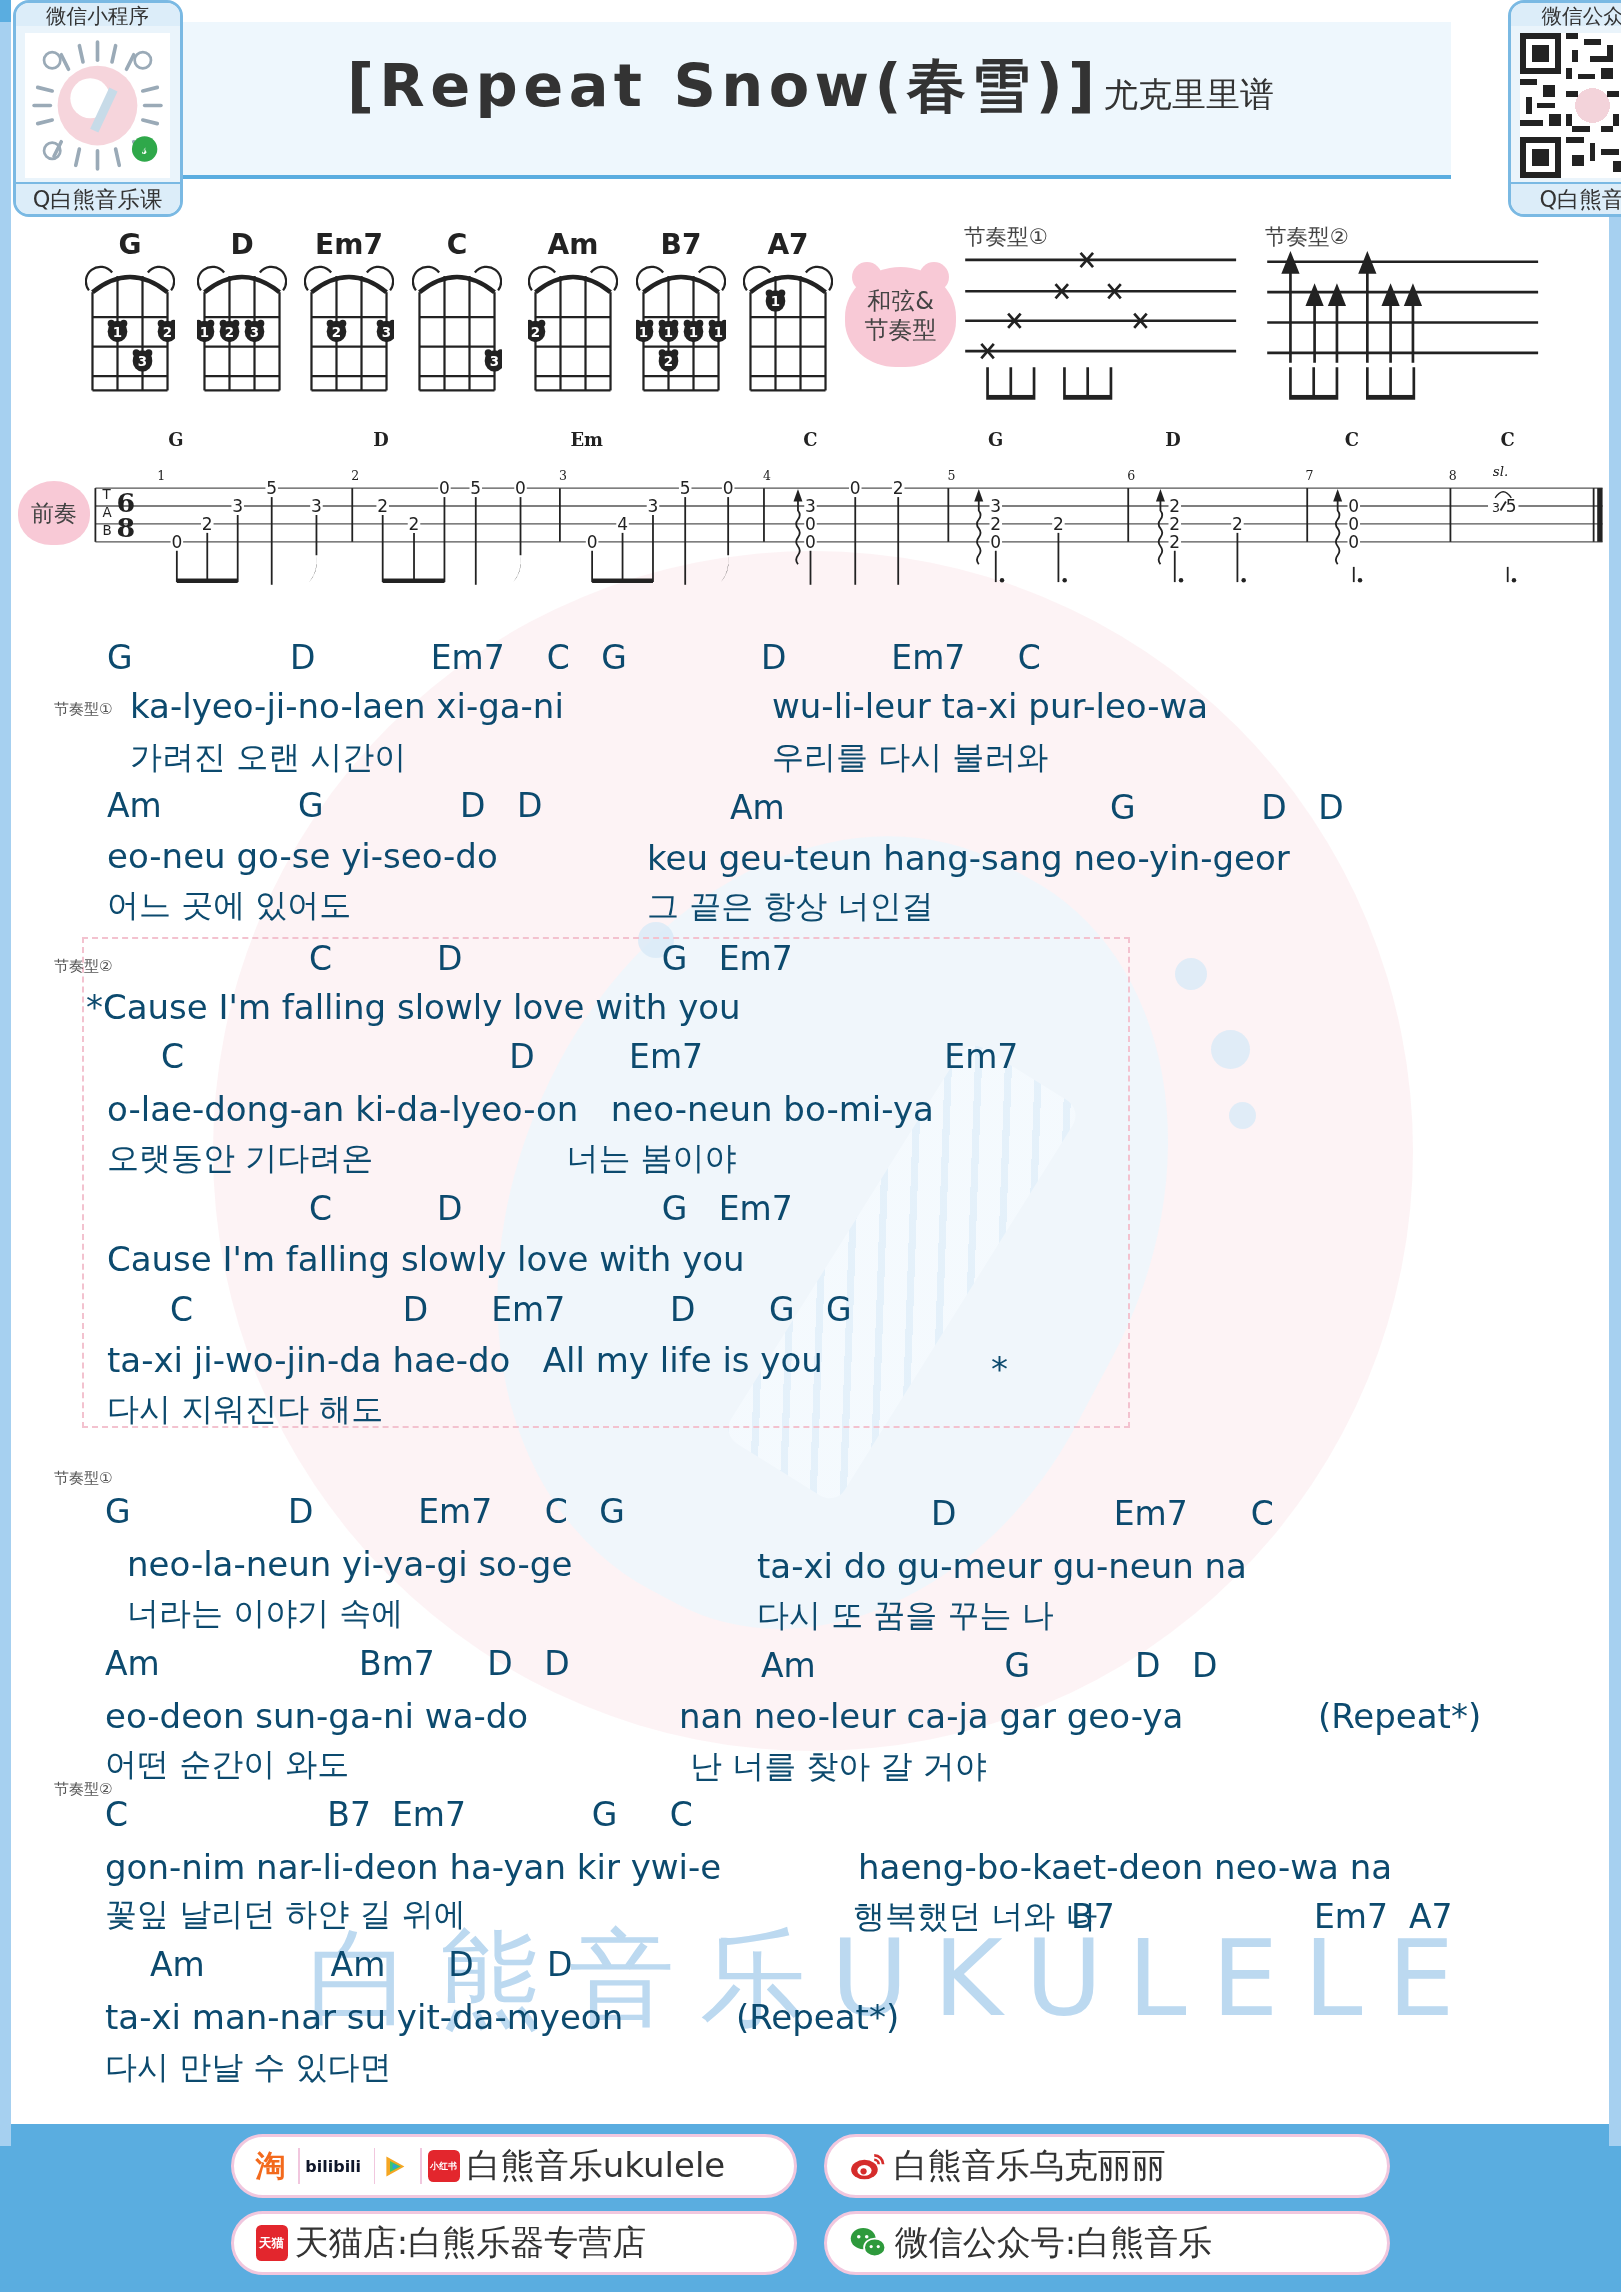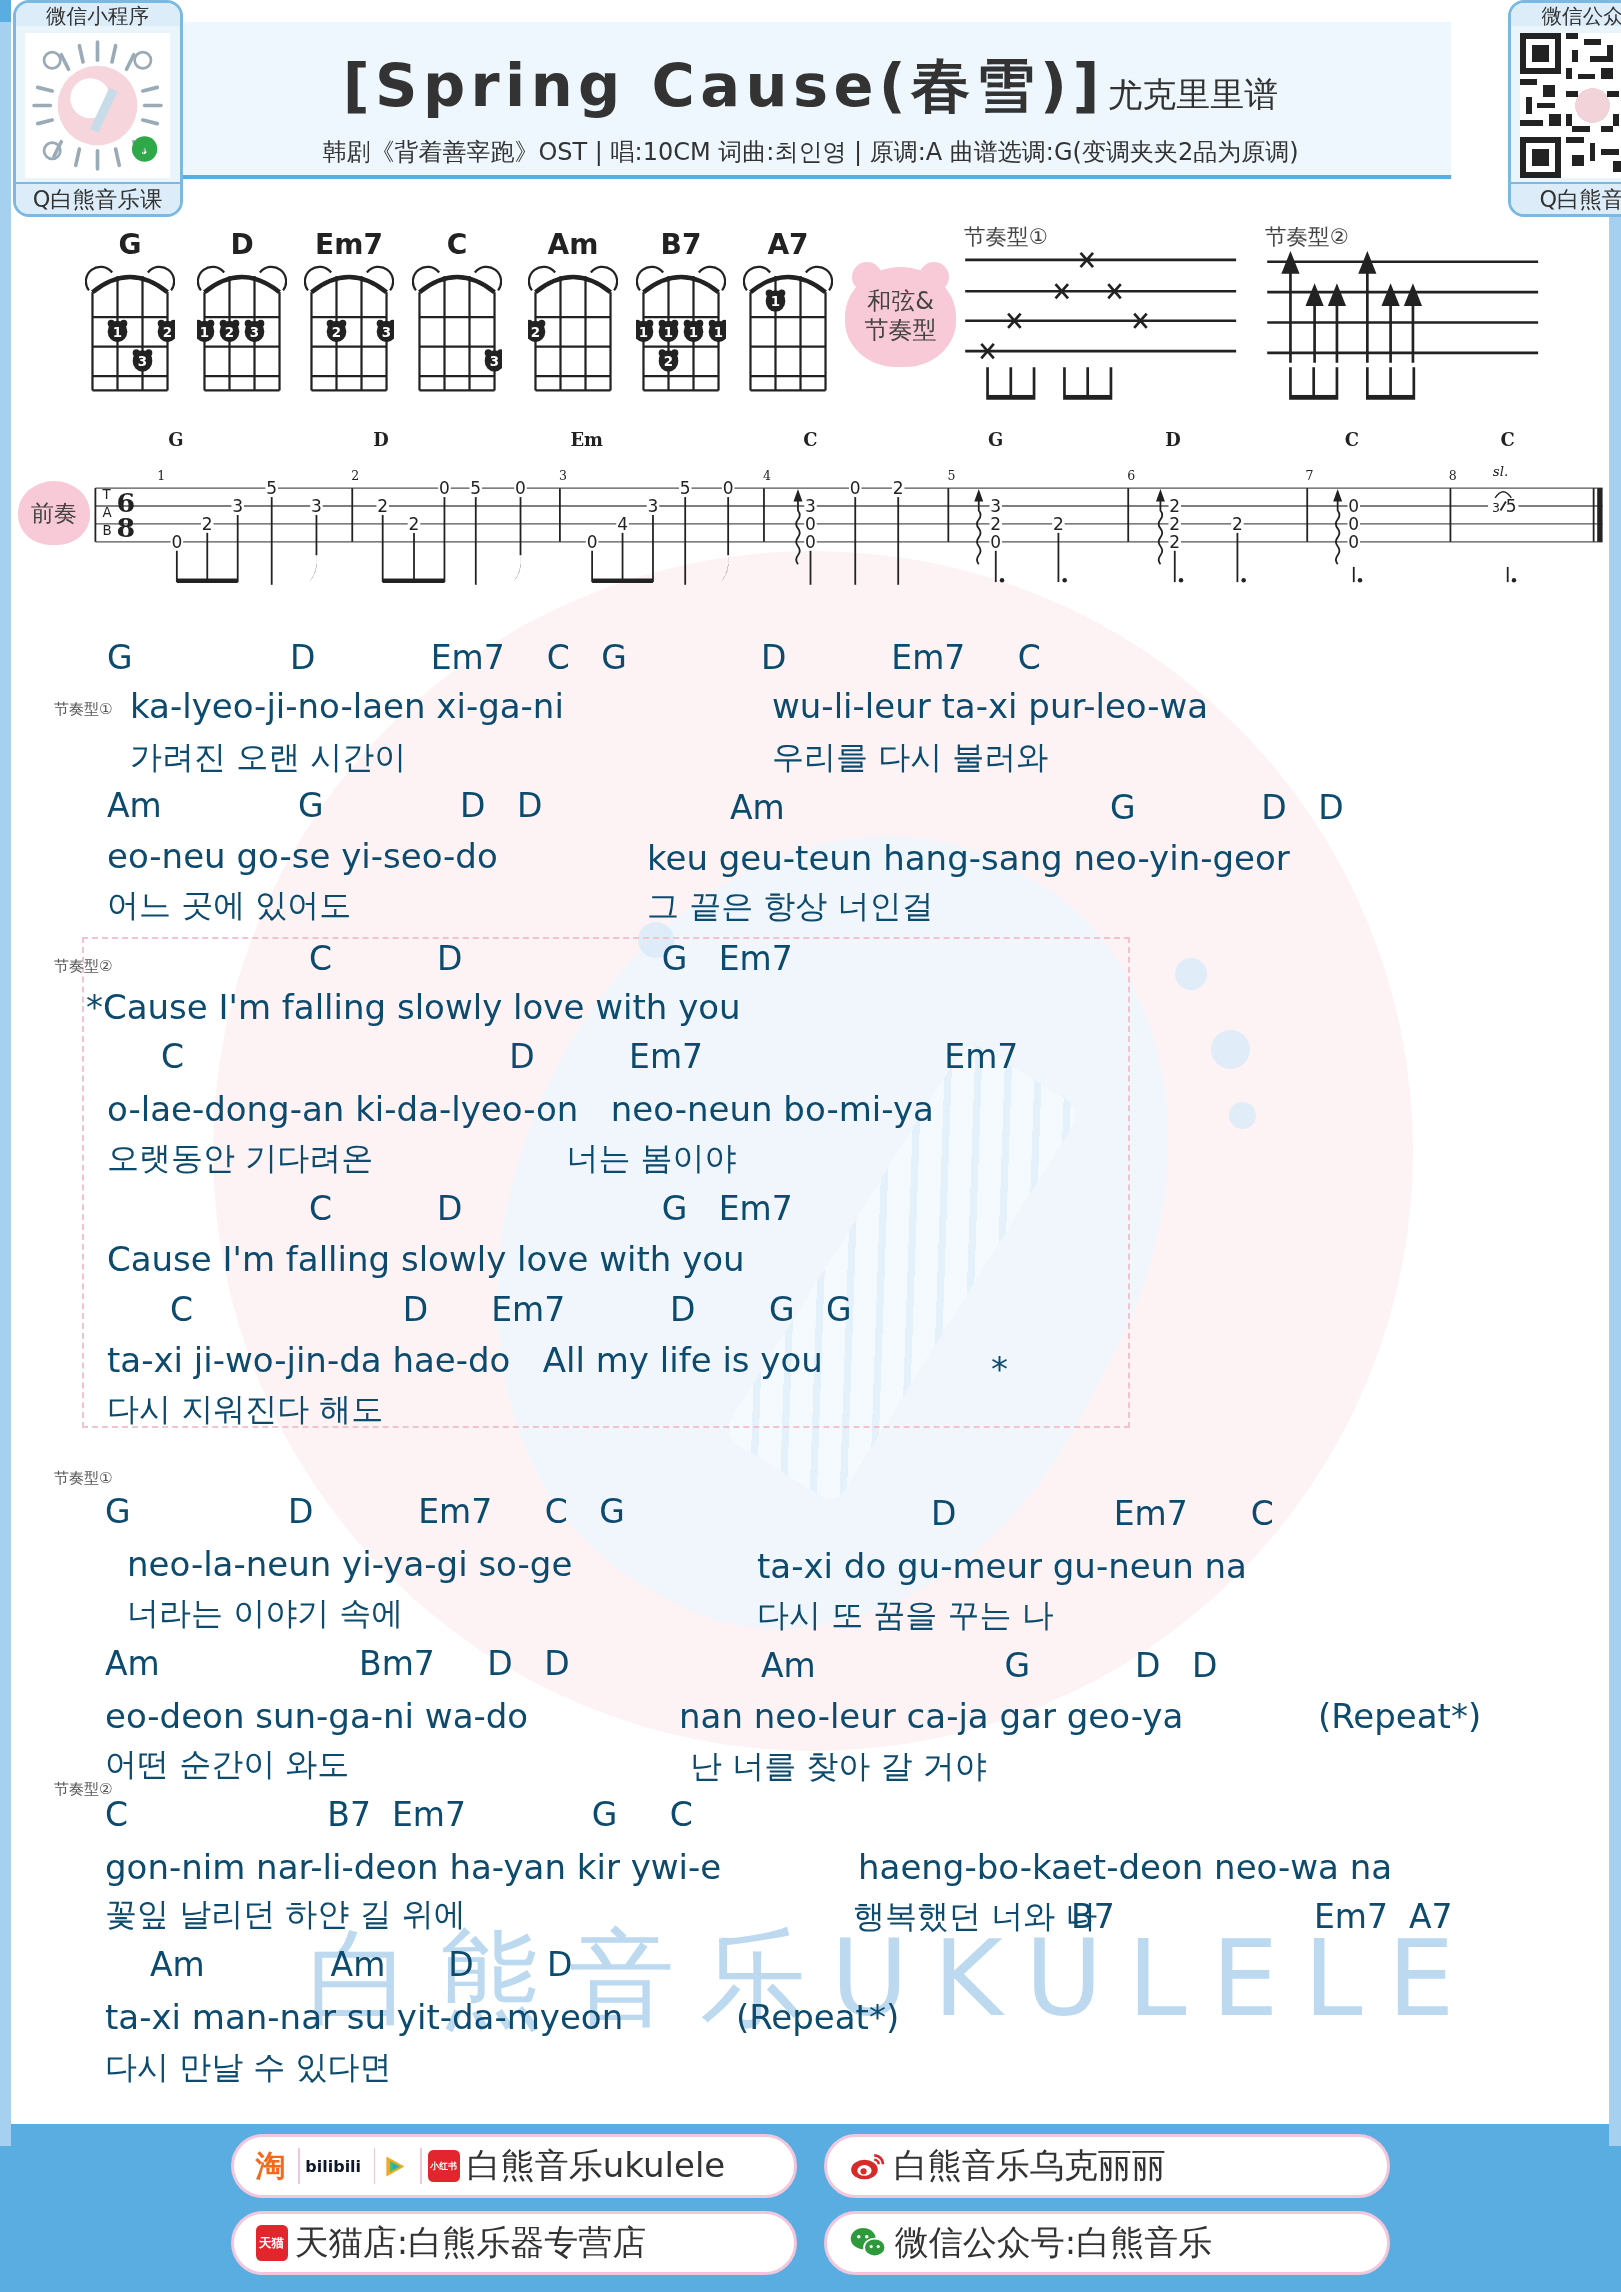--- a/index.html
+++ b/index.html
@@ -127,23 +127,22 @@
   <div class="bg-bubble" style="left:1164px;top:958px;width:32px;height:32px"></div>
   <div class="bg-bubble" style="left:1200px;top:1030px;width:39px;height:39px"></div>
   <div class="bg-bubble" style="left:1218px;top:1102px;width:27px;height:27px"></div>
   <div class="watermark">白熊音乐UKULELE</div>
 </div>
 <div class="side-strip-l" style="position:absolute;left:0;top:21.5px;"></div>
 <div class="side-strip-r" style="position:absolute;left:1609px;top:21.5px;"></div>
 
 <div class="header">
   <div class="title-row">
-    <span class="title">[Spring Cause(春雪)]</span><span class="byline">尤克里里谱</span>
+    <span class="title">[Repeat Snow(春雪)]</span><span class="byline">尤克里里谱</span>
   </div>
-  <div class="subtitle">韩剧《背着善宰跑》OST | 唱:10CM 词曲:최인영 | 原调:A 曲谱选调:G(变调夹夹2品为原调)</div>
 </div>
 
 <div class="qr-card left">
   <div class="cap-top">微信小程序</div>
   <div class="qr-area">
     <svg viewBox="0 0 160 160">
       <g stroke="#9aaab7" stroke-width="4" stroke-linecap="round">
         <line x1="80" y1="10" x2="80" y2="30"></line>
           <line x1="60" y1="14" x2="64" y2="32"></line>
           <line x1="100" y1="14" x2="96" y2="32"></line>

